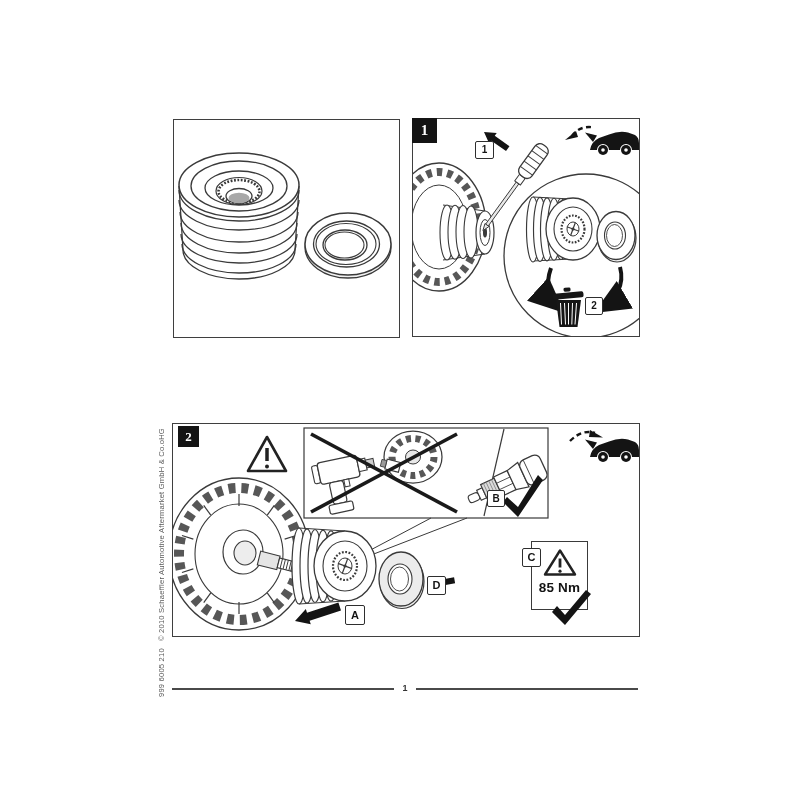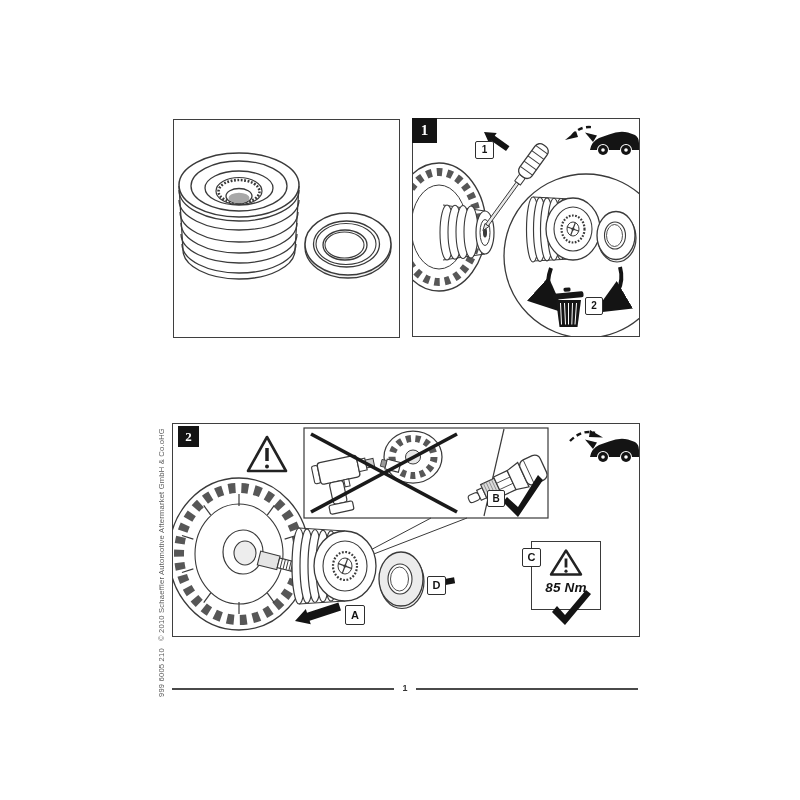--- a/index.html
+++ b/index.html
@@ -300,21 +300,21 @@
   <div class="callout" style="left:487px;top:490px;width:16px;height:15px;">
     <span>B</span>
   </div>
   <div class="callout" style="left:345px;top:605px;width:18px;height:18px;font-size:11px;">
     <span>A</span>
   </div>
   <div class="callout" style="left:427px;top:576px;width:17px;height:17px;font-size:11px;">
     <span>D</span>
   </div>
 
-  <div class="torque-box" style="left:531px;top:541px;width:70px;height:69px;font-style:italic;">
+  <div class="torque-box" style="left:531px;top:541px;width:57px;height:69px;">
     <svg width="34" height="29" viewBox="0 0 34 29">
       <polygon points="17,2.5 32,26.5 2,26.5" fill="#fff" stroke="#222" stroke-width="2.4" stroke-linejoin="round"></polygon>
       <line x1="17" y1="10.5" x2="17" y2="19.5" stroke="#222" stroke-width="2.8"></line>
       <circle cx="17" cy="23.2" r="1.6" fill="#222"></circle>
     </svg>
     <div class="torque-value">85 Nm</div>
   </div>
   <div class="callout" style="left:522px;top:548px;width:17px;height:17px;font-size:11px;">
     <span>C</span>
   </div>

